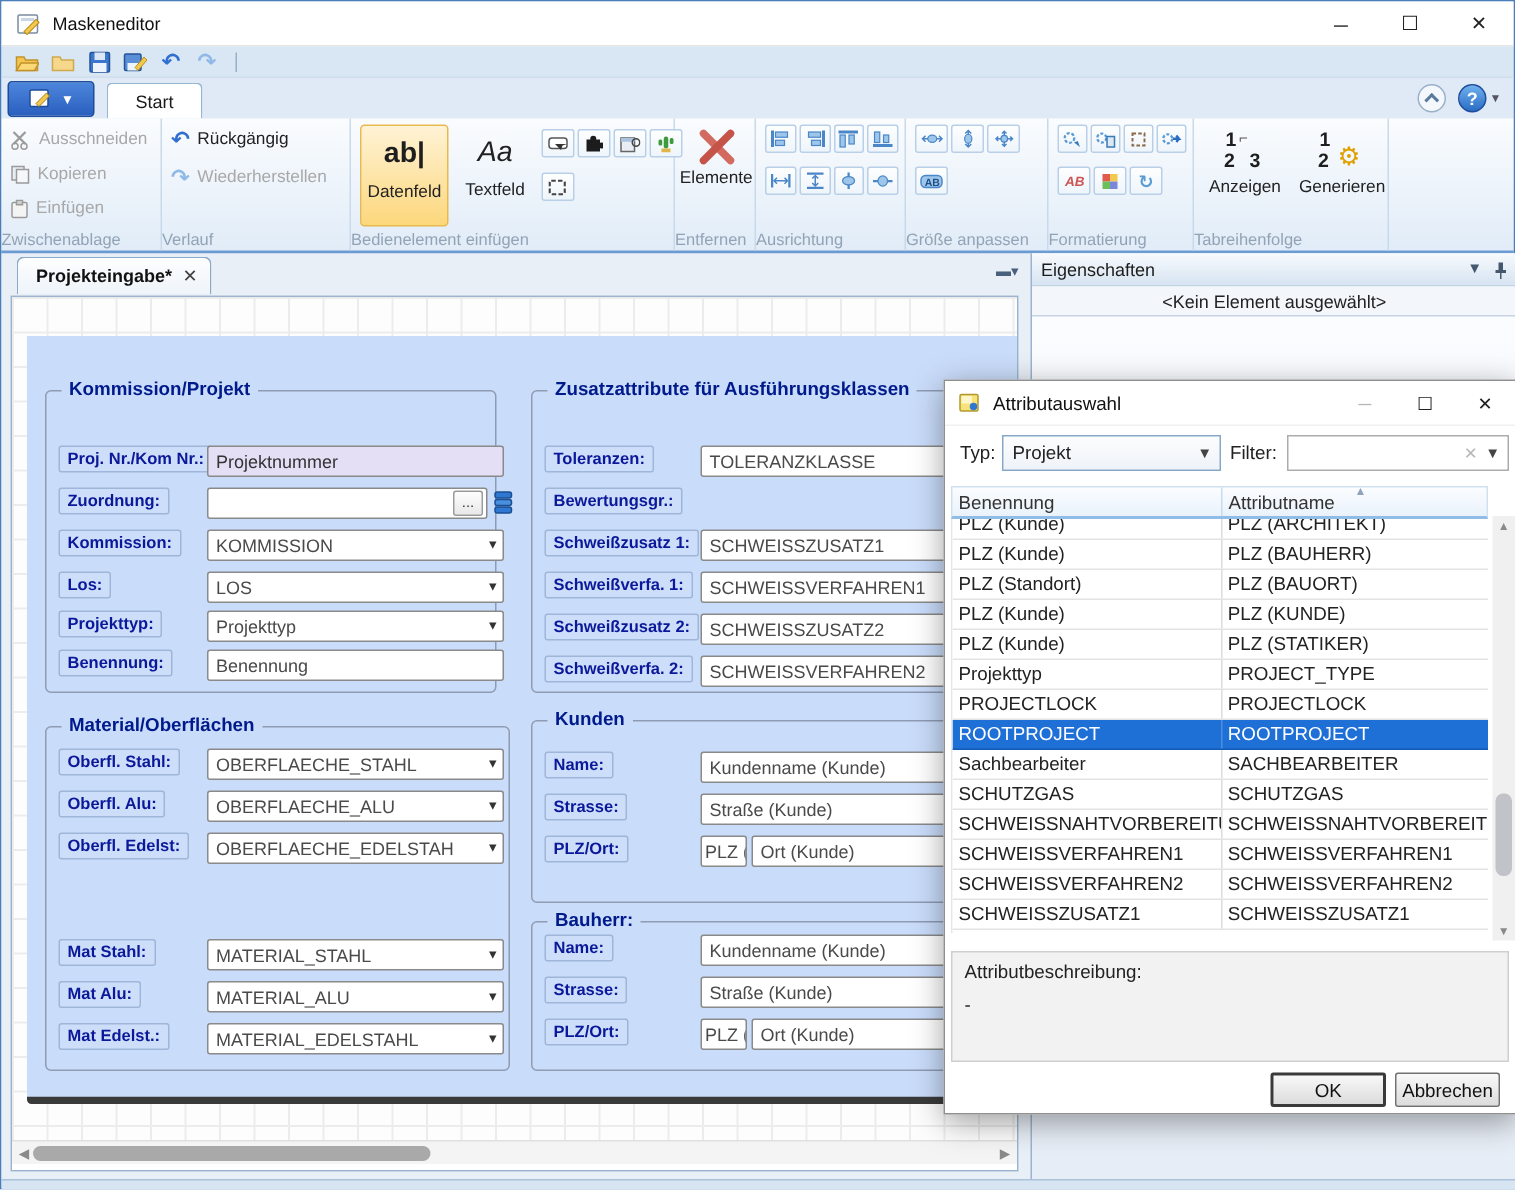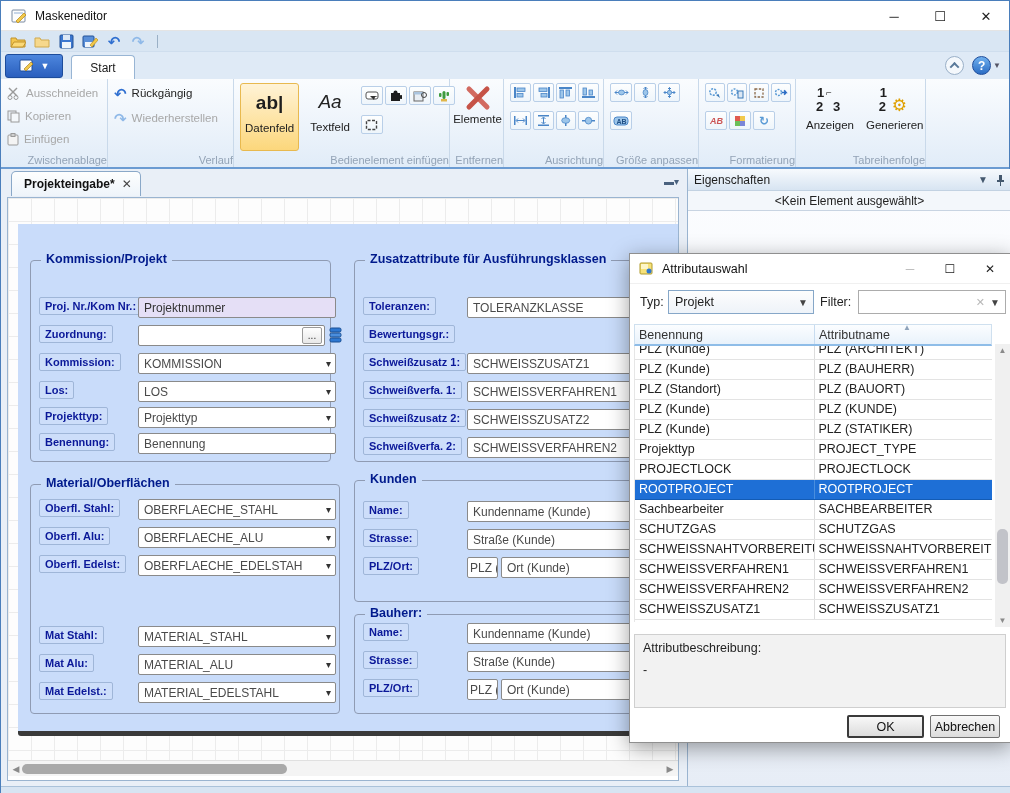--- a/index.html
+++ b/index.html
@@ -28,21 +28,21 @@
   .ribbon-tab { position:absolute; left:70px; top:3px; width:64px; height:24px; background:#fff; border:1px solid #98b5d4; border-bottom:none; border-radius:4px 4px 0 0; display:flex; align-items:center; justify-content:center; font-size:12px; color:#1a1a1a; }
   .tabrow-right { position:absolute; right:8px; top:4px; display:flex; align-items:center; gap:8px; }
   .chev-btn { width:19px; height:19px; border-radius:50%; border:1px solid #9ab0c8; background:#f4f8fc; display:flex; align-items:center; justify-content:center; }
   .chev { width:7px; height:7px; border-left:2px solid #5a7a9a; border-top:2px solid #5a7a9a; transform:rotate(45deg) translate(1px,1px); }
   .help-btn { width:19px; height:19px; border-radius:50%; background:linear-gradient(#6fb0ee,#2a6cc4); color:#fff; font-weight:bold; font-size:12px; display:flex; align-items:center; justify-content:center; border:1px solid #1d4c9b; }
   .help-caret { font-size:8px; color:#556; }
 
   
   .ribbon { position:absolute; left:0; top:78px; width:100%; height:90px; background:linear-gradient(#fafcfe,#e1ecf8); border-bottom:2px solid #6b9bd2; display:flex; }
   .rgroup { position:relative; height:100%; border-right:1px solid #c9d9ea; padding:4px 4px 16px 6px; }
-  .rgroup .glabel { position:absolute; bottom:1px; left:0; width:100%; text-align:right; font-size:11px; color:#93a3b6; }
+  .rgroup .glabel { position:absolute; bottom:1px; left:0; width:100%; text-align:left; font-size:11px; color:#93a3b6; }
   .ritem { display:flex; align-items:center; gap:5px; height:20px; font-size:11.5px; color:#222; }
   .ritem.disabled { color:#a8a8a8; }
   .bigbtn { display:flex; flex-direction:column; align-items:center; justify-content:flex-start; padding:2px 4px; border-radius:3px; }
   .bigbtn .blabel { font-size:11.5px; color:#222; margin-top:2px; }
   .bigbtn.selected { background:linear-gradient(#fff3d6,#fcd77c); border:1px solid #e8b94f; }
   .mini { width:22px; height:19px; border:1px solid #b9cfe8; border-radius:2px; background:linear-gradient(#fdfefe,#eef5fb); display:flex; align-items:center; justify-content:center; }
   .minirow { display:flex; gap:2px; }
 
   
   .workspace { position:absolute; left:0; top:168px; width:1010px; height:617px; background:#e9eff7; }

